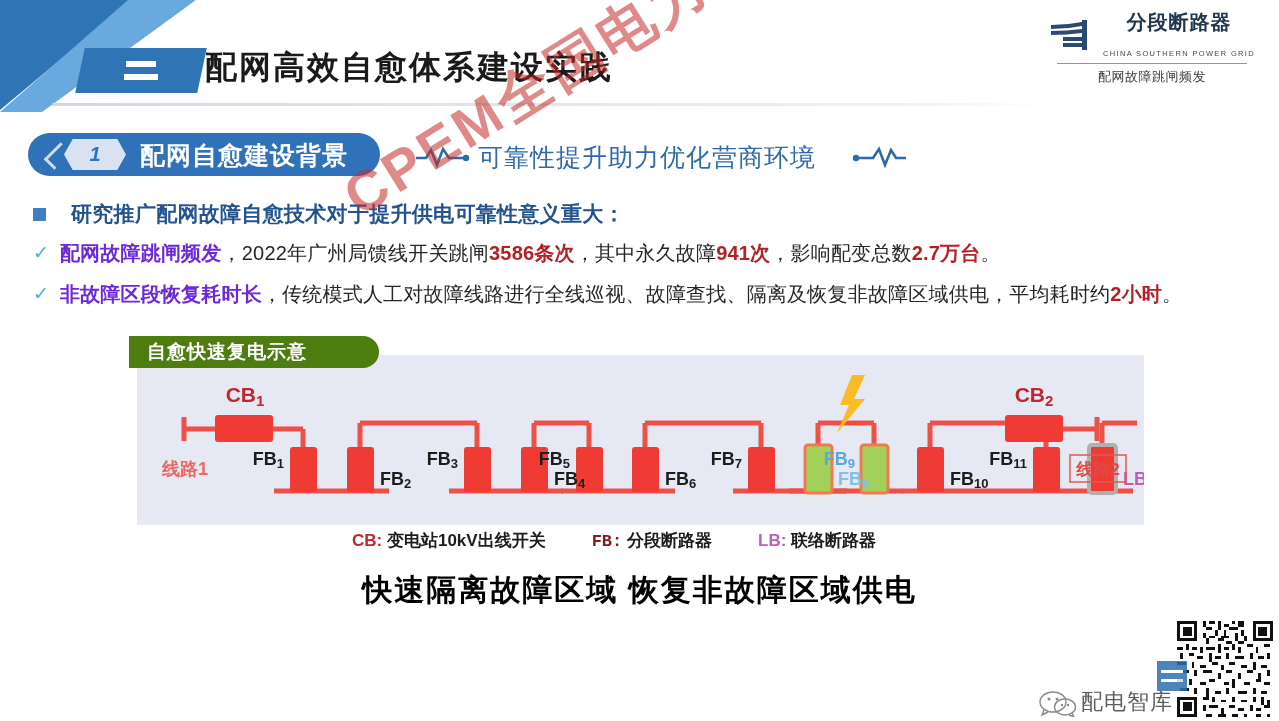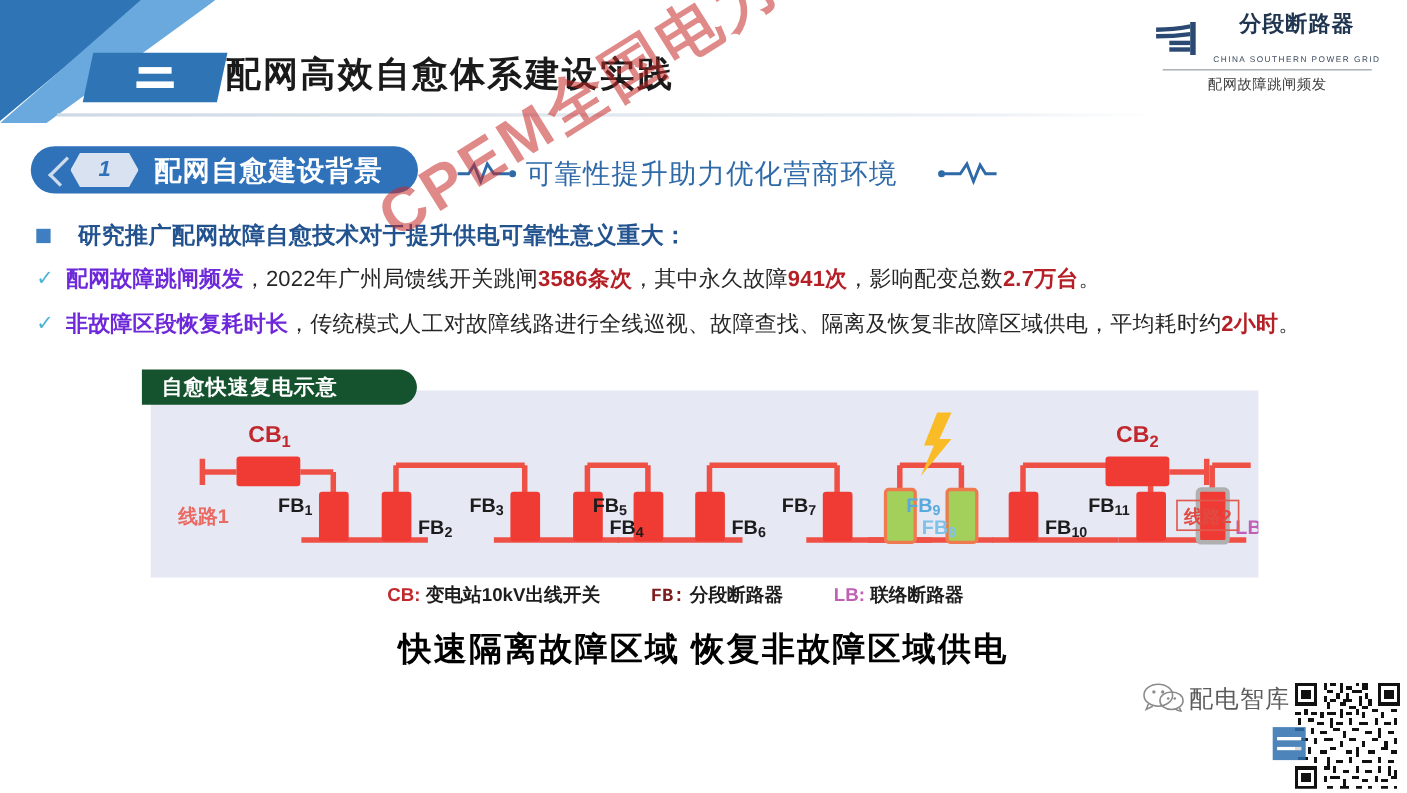--- a/index.html
+++ b/index.html
@@ -117,21 +117,21 @@
   .btext b{font-weight:bold;color:#6d28d9;}
   .btext .hl{font-weight:bold;color:#b52026;}
 
   
   .panel{
     position:absolute;left:137px;top:355px;width:1007px;height:170px;
     background:#e6e8f4;
   }
   .panel-tab{
     position:absolute;left:129px;top:336px;width:232px;height:32px;
-    background:#14532d;border-radius:0 16px 16px 0;
+    background:#4d7c0f;border-radius:0 16px 16px 0;
     display:flex;align-items:center;padding-left:18px;
   }
   .panel-tab span{
     font-size:19px;font-weight:bold;color:#ffffff;letter-spacing:1px;white-space:nowrap;
   }
   .diagram{position:absolute;left:137px;top:355px;width:1007px;height:170px;}
 
   
   .legend{
     position:absolute;left:352px;top:529px;display:flex;gap:46px;align-items:baseline;
@@ -150,21 +150,21 @@
 
   
   .wm{
     position:absolute;left:330px;top:170px;
     font-size:56px;font-weight:bold;color:rgba(199,40,40,.55);
     transform:rotate(-32deg);transform-origin:left top;
     white-space:nowrap;letter-spacing:4px;pointer-events:none;
   }
 
   
-  .footer{position:absolute;right:6px;bottom:4px;display:flex;align-items:flex-start;gap:4px;}
+  .footer{position:absolute;right:6px;bottom:4px;display:flex;align-items:flex-end;gap:4px;}
   .wechat{width:38px;height:26px;flex:none;}
   .wx-label{
     font-size:22px;color:#5d5d5d;letter-spacing:1px;white-space:nowrap;
     font-weight:normal;
   }
   .qr{width:96px;height:96px;flex:none;}
   .wx-badge{
     position:absolute;right:92px;bottom:30px;width:30px;height:30px;
     background:#2f6fae;opacity:.85;
   }

